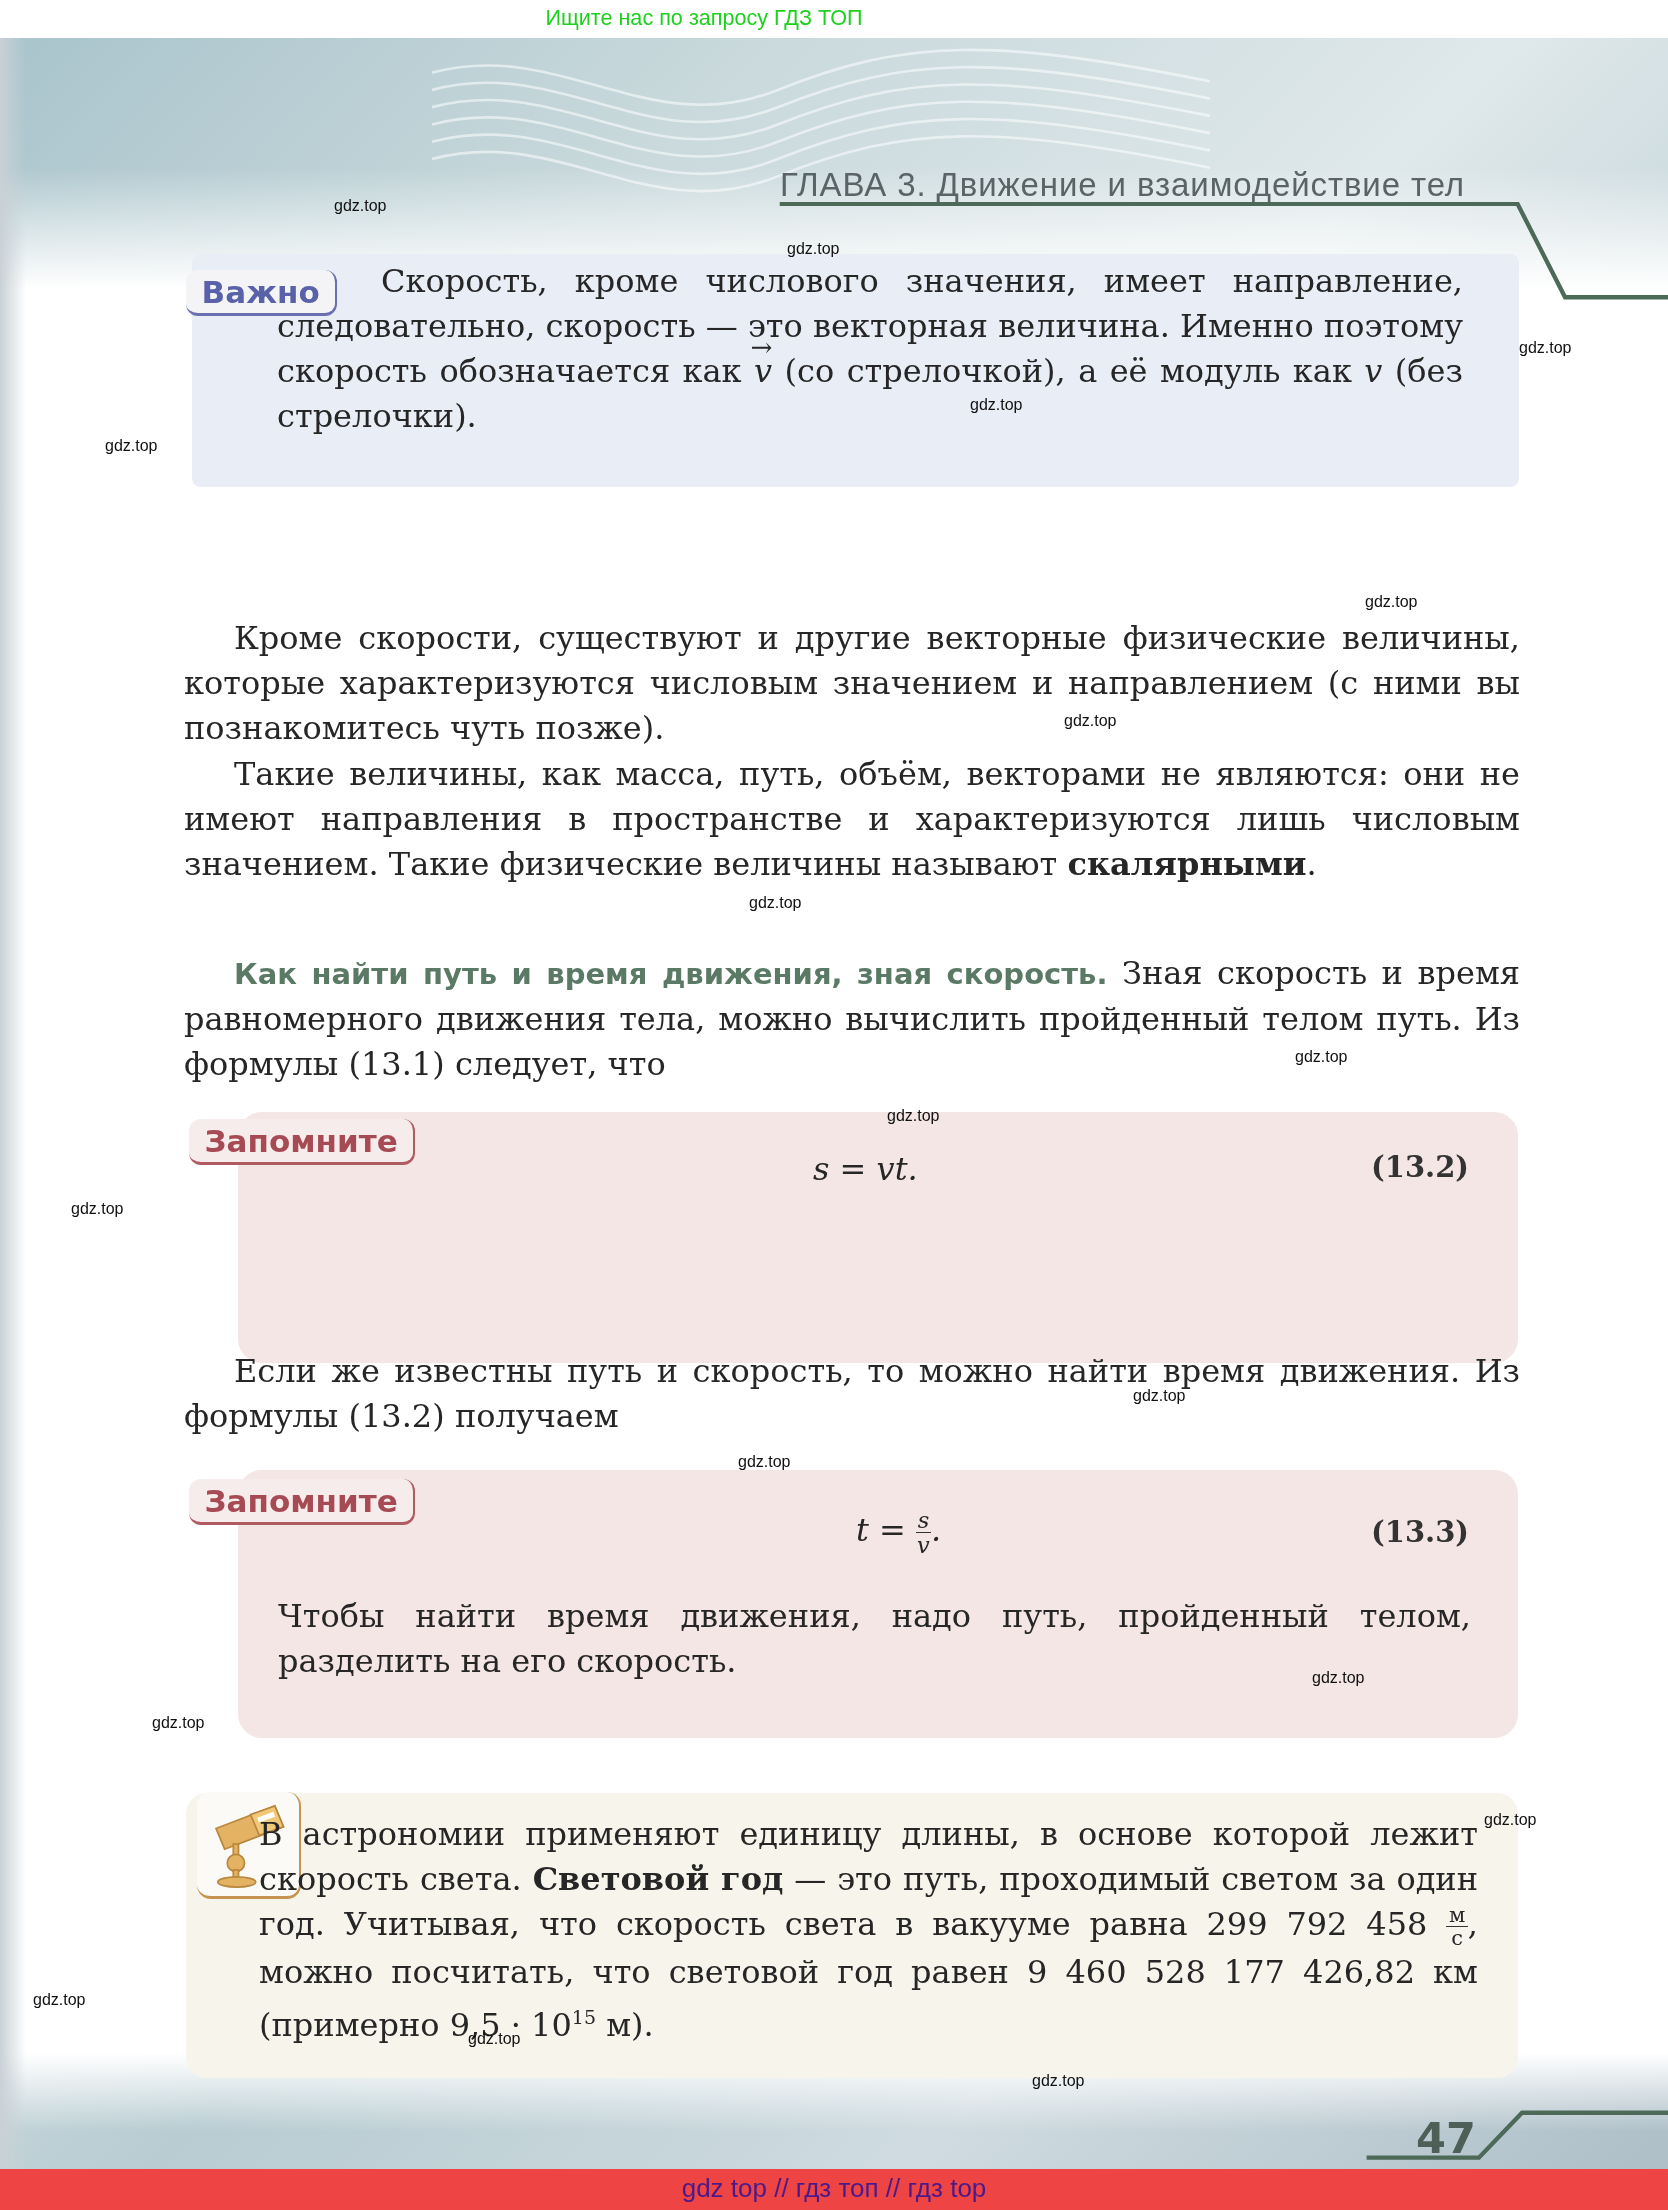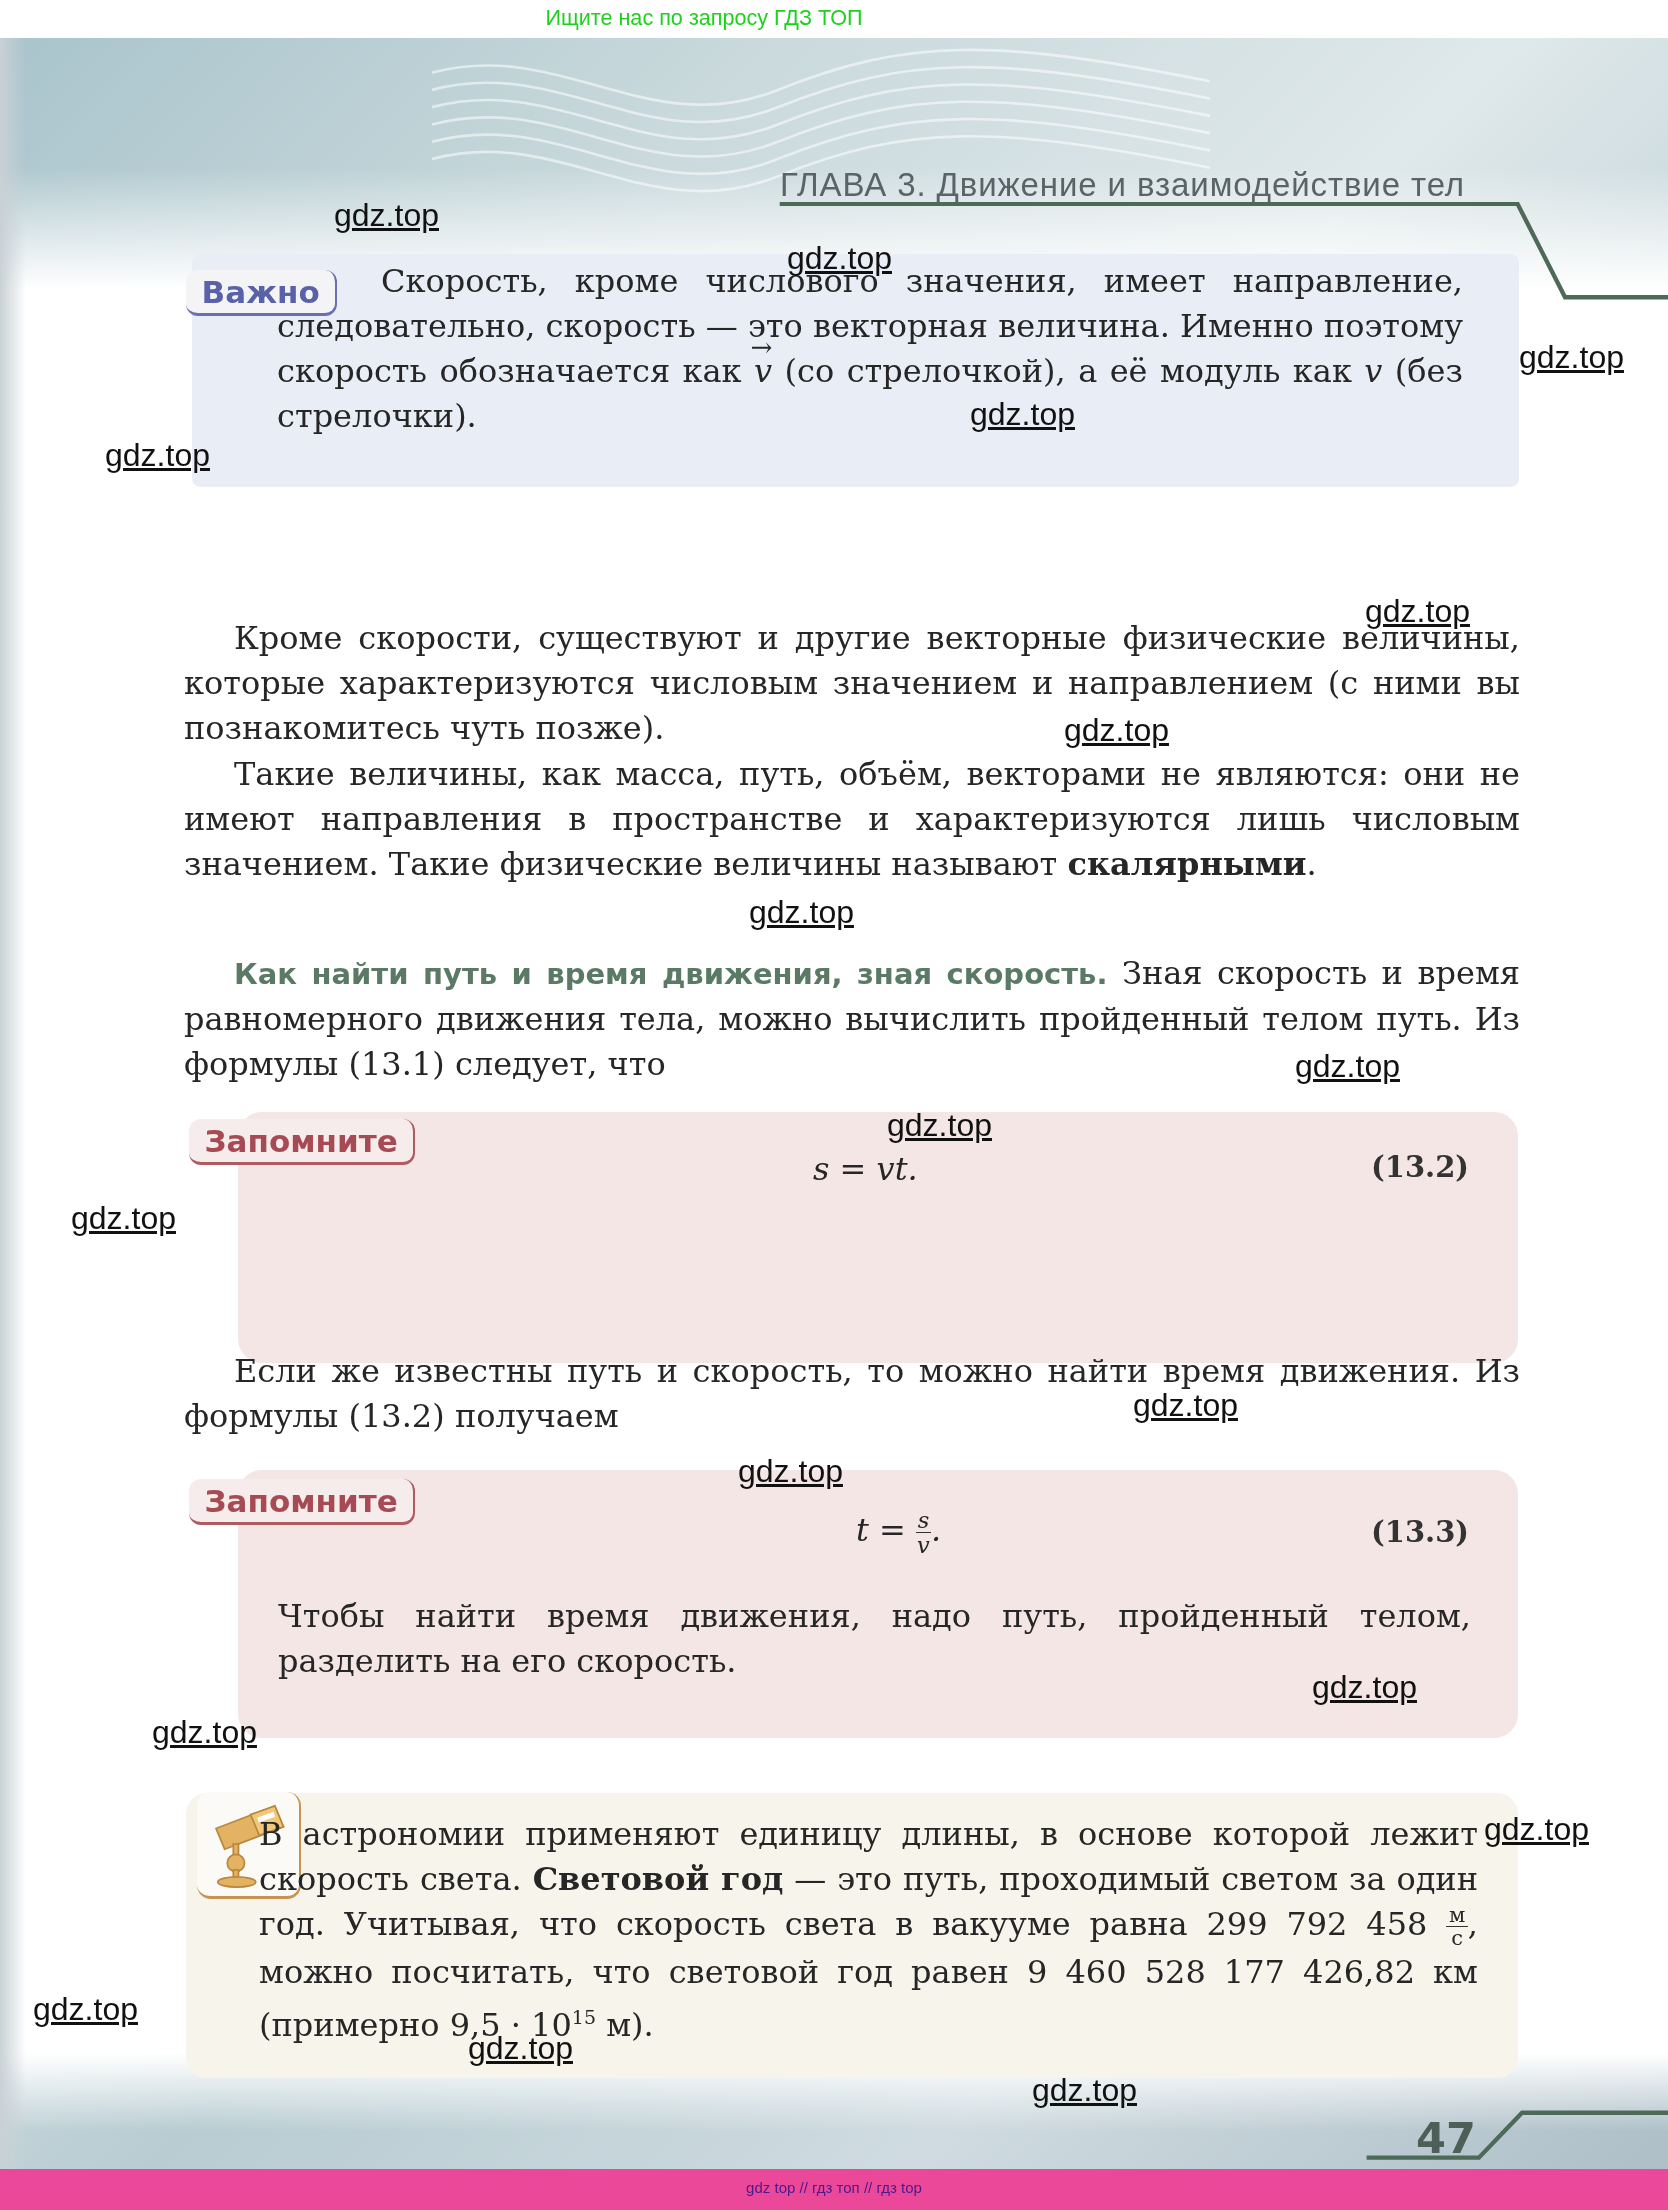--- a/index.html
+++ b/index.html
@@ -9,22 +9,22 @@
     font-family: "DejaVu Serif", serif;
   }
   .top-banner {
     position: absolute; left: 0; top: 0; width: 1408px; height: 38px;
     background: #ffffff; text-align: center;
     font-family: "Liberation Sans", sans-serif; font-size: 21.6px; line-height: 35px;
     color: #1fd11f;
   }
   .bottom-banner {
     position: absolute; left: 0; top: 2169px; width: 1668px; height: 42px;
-    background: #ec4899; text-align: center;
-    font-family: "Liberation Sans", sans-serif; font-size: 15px; line-height: 38px;
+    background: #ef4444; text-align: center;
+    font-family: "Liberation Sans", sans-serif; font-size: 26px; line-height: 38px;
     color: #4a1a8a;
   }
   .page {
     position: absolute; left: 0; top: 38px; width: 1668px; height: 2131px;
     background:
       linear-gradient(180deg, rgba(255,255,255,0) 0px, rgba(255,255,255,0) 130px, #ffffff 251px, #ffffff 2015px, rgba(255,255,255,0) 2093px),
       linear-gradient(135deg, #a9c4cc 0%, #c9d9dc 20%, #dfe8ea 40%, #b8ccd2 60%, #cfdbe0 80%, #aebfc8 100%);
     overflow: hidden;
   }
   .page .left-edge {
@@ -89,23 +89,22 @@
   .astro-box {
     position: absolute; left: 186px; top: 1755px; width: 1332px; height: 285px;
     background: #f7f4ec; border-radius: 21px;
   }
   .astro-icon {
     position: absolute; left: 197px; top: 1754px; width: 102px; height: 104px;
     background: #fbfaf7; border-radius: 14px;
     border-right: 2.6px solid #c49450; border-bottom: 3.5px solid #c49450;
   }
   .watermark {
-    position: absolute; font-family: "Liberation Sans", sans-serif; font-size: 32px; color: #111;
+    position: absolute; font-family: "Liberation Sans", sans-serif; font-size: 16px; color: #111;
     white-space: nowrap;
-    text-decoration: underline;
   }
   .page-number {
     position: absolute; left: 1416px; top: 2075px;
     font-family: "DejaVu Sans", sans-serif; font-weight: bold; font-size: 43px; color: #4e5f58;
   }
   .page-line {
     position: absolute; left: 1358px; top: 2071px; width: 310px; height: 61px;
   }
   .bold { font-weight: bold; }
   .ital { font-style: italic; }

